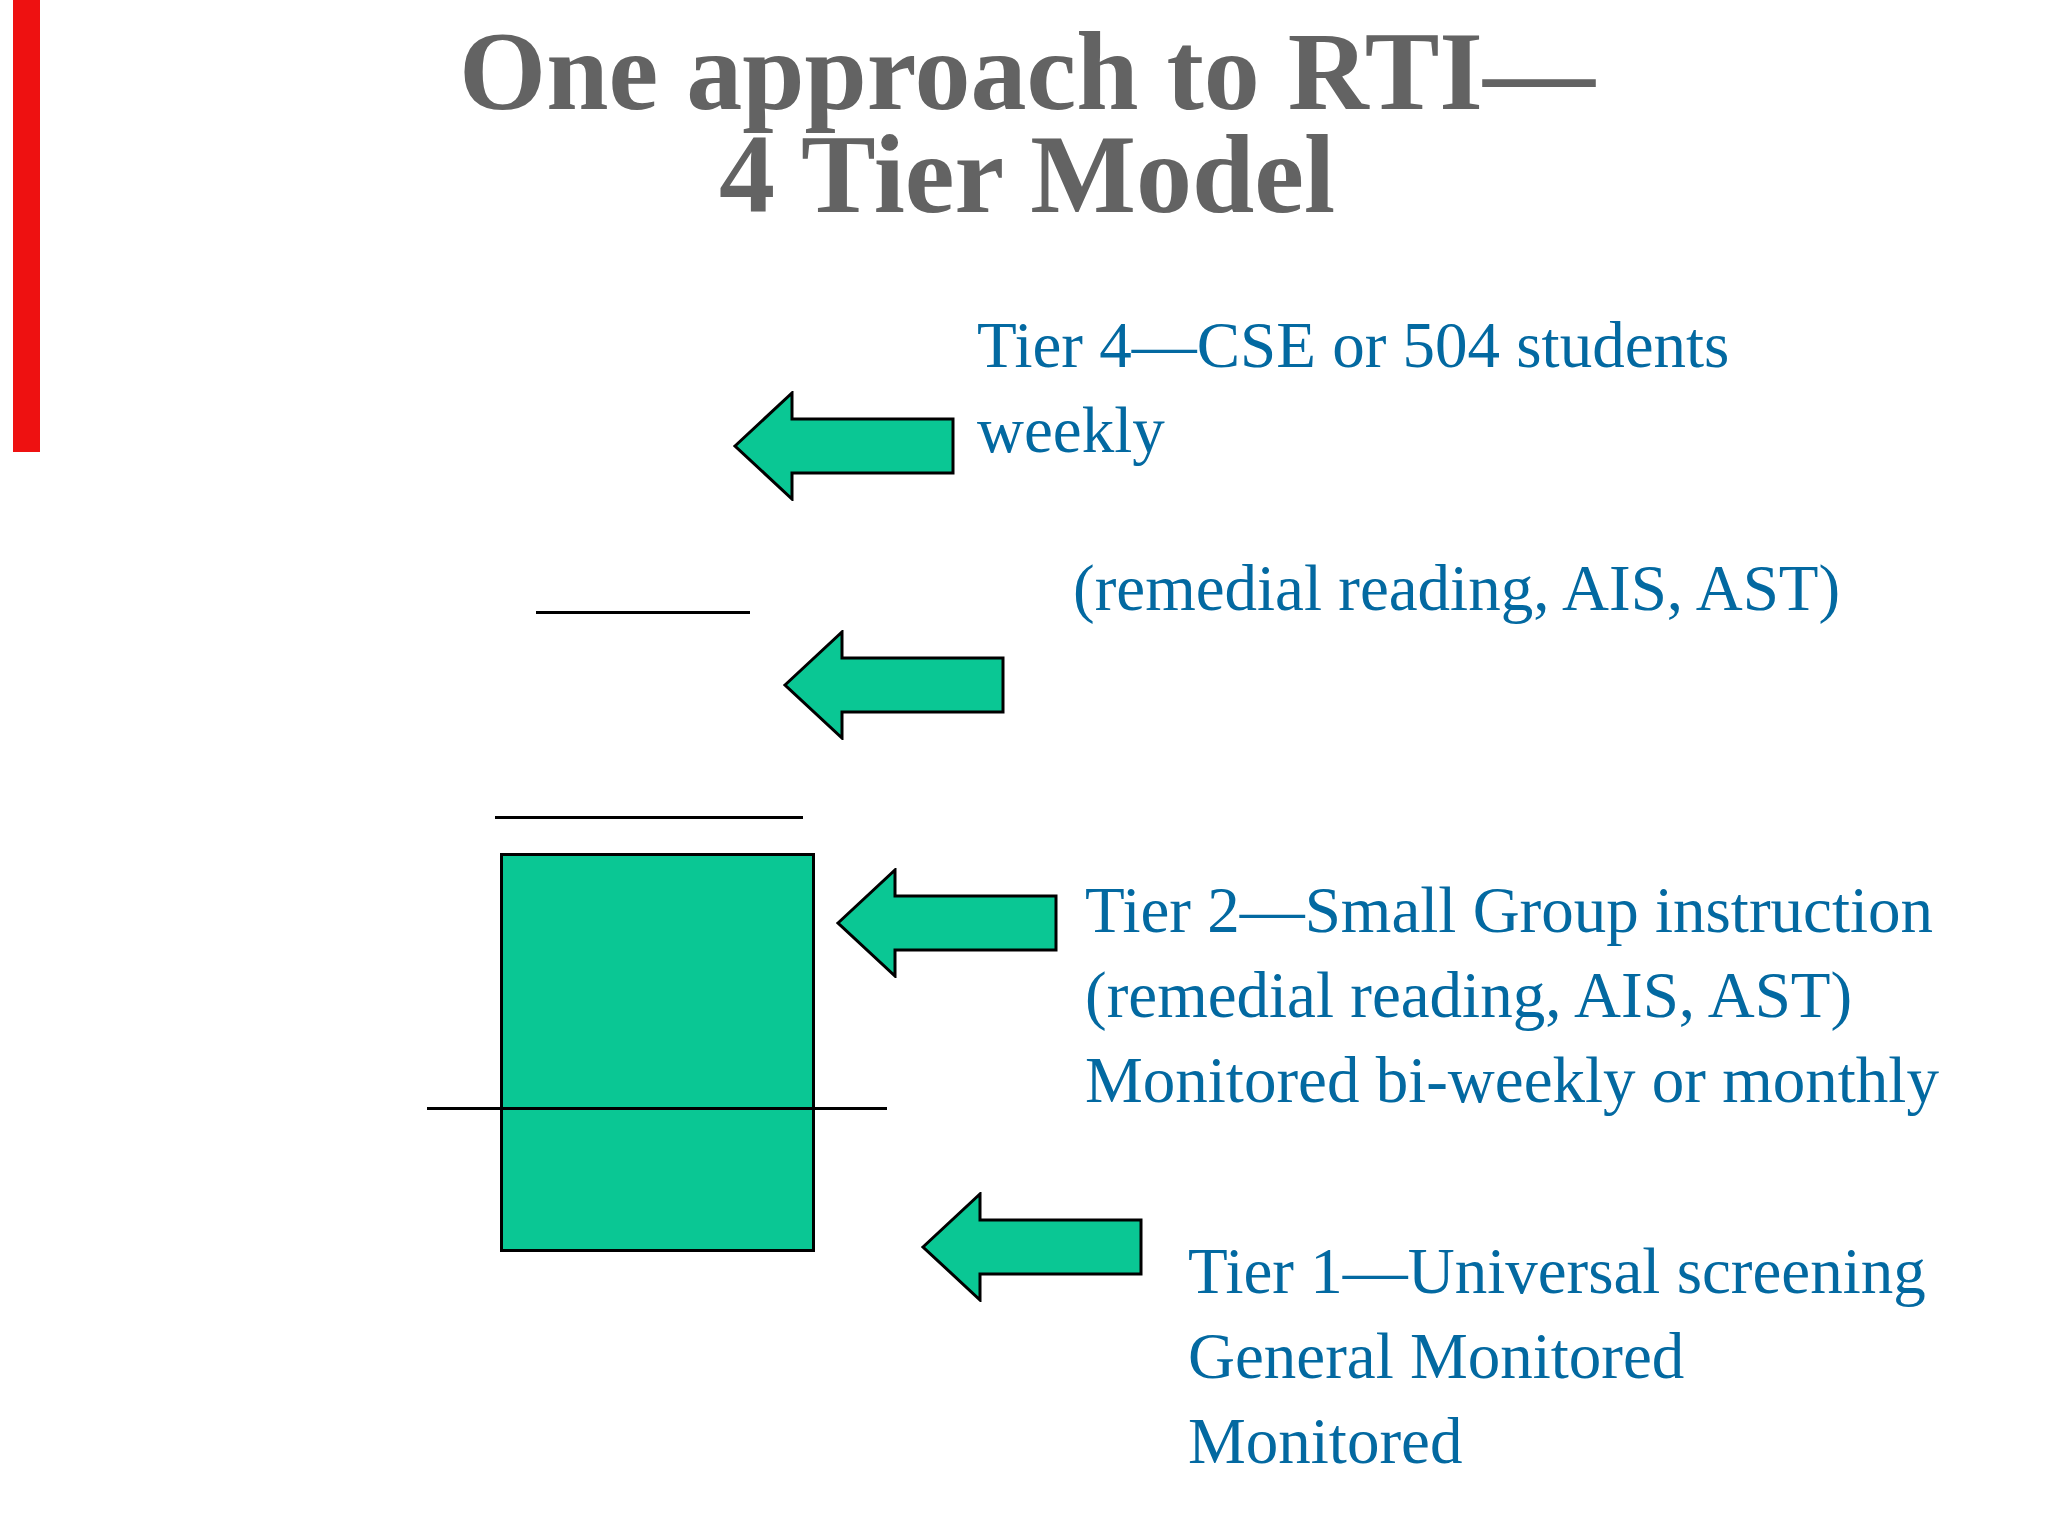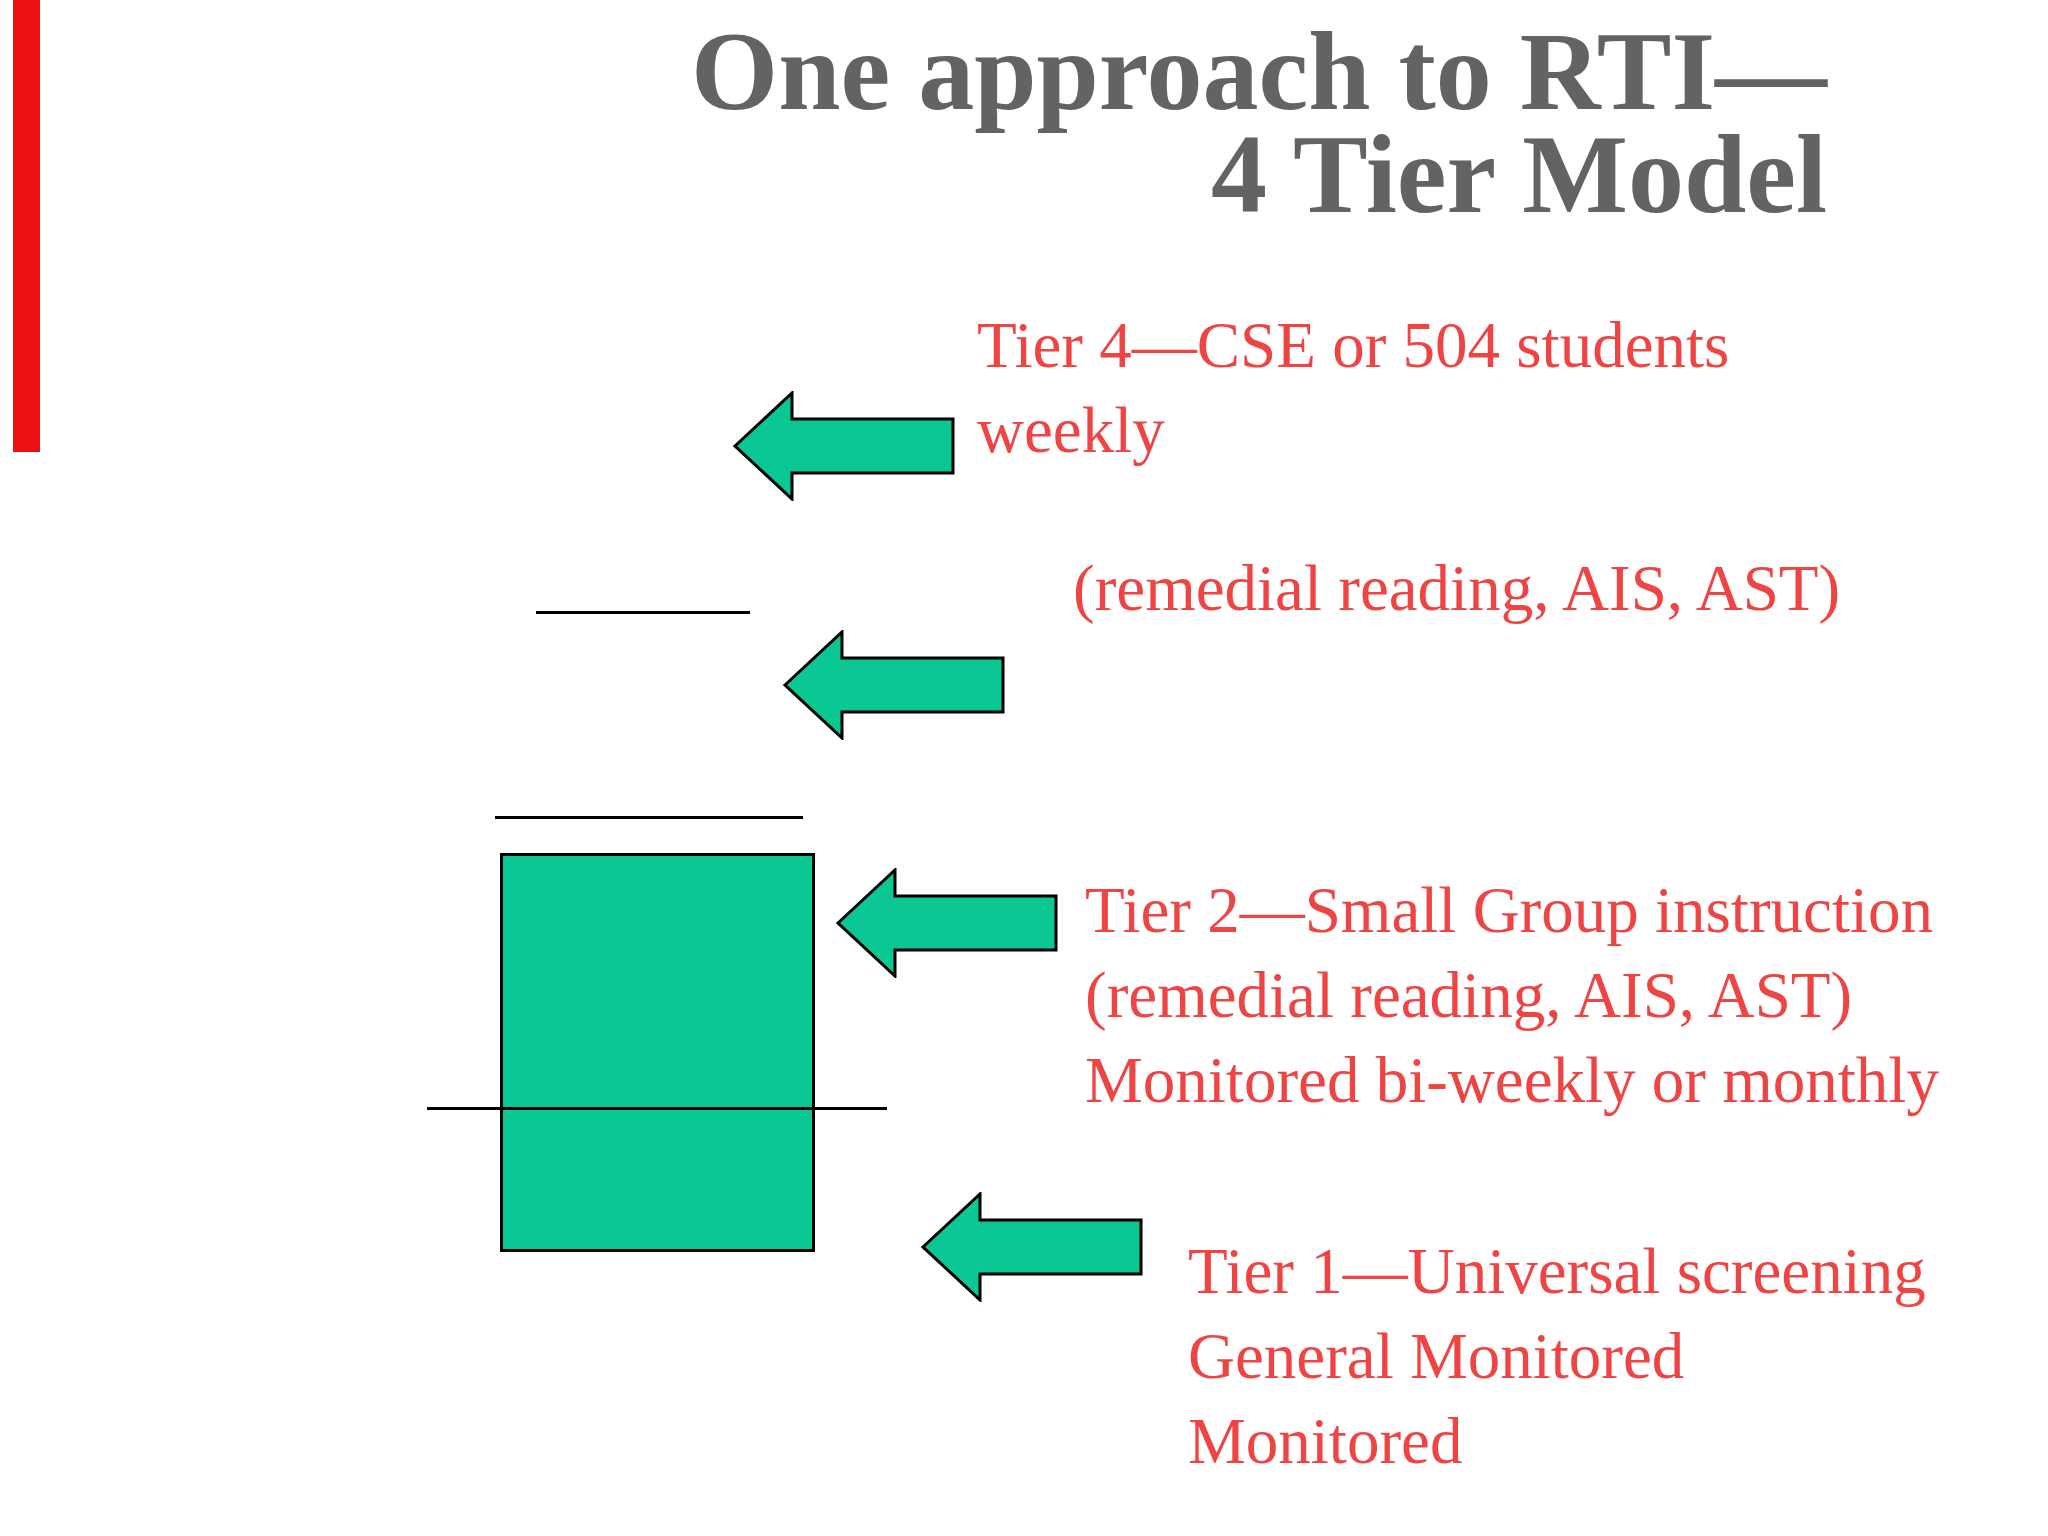--- a/index.html
+++ b/index.html
@@ -23,34 +23,34 @@
     width: 27px;
     height: 452px;
     background: #ee1111;
     z-index: 6;
   }
   .slide-title {
     position: absolute;
     left: 227px;
     top: 20px;
     width: 1600px;
-    text-align: right;
+    text-align: center;
     font-size: 112px;
     line-height: 103px;
     font-weight: bold;
     color: #636363;
     letter-spacing: 0;
     white-space: nowrap;
     z-index: 2;
   }
   .tier-text {
     position: absolute;
     font-size: 65px;
     line-height: 85px;
-    color: #ef4444;
+    color: #0369a1;
     white-space: nowrap;
     z-index: 3;
   }
   .tier-text.t4 { left: 977px;  top: 303px; }
   .tier-text.t3 { left: 1073px; top: 546px; }
   .tier-text.t2 { left: 1085px; top: 868px; font-family: Liberation Serif, serif; }
   .tier-text.t1 { left: 1188px; top: 1193px; margin-top: 36px; }
 
   .arrow {
     position: absolute;

